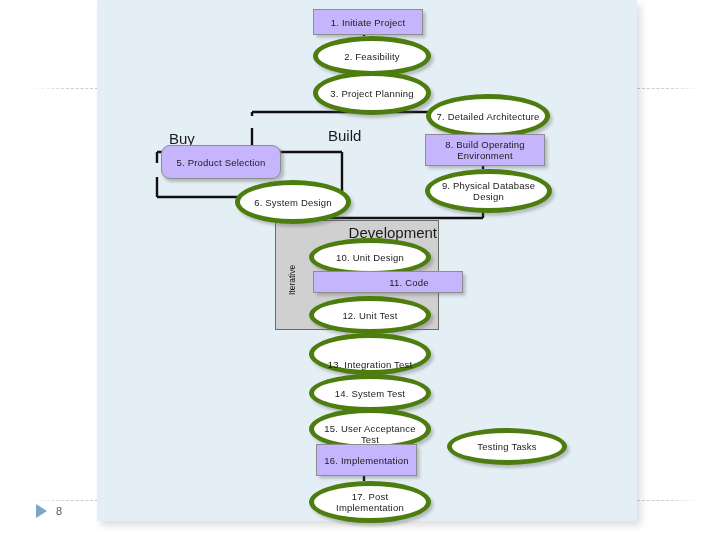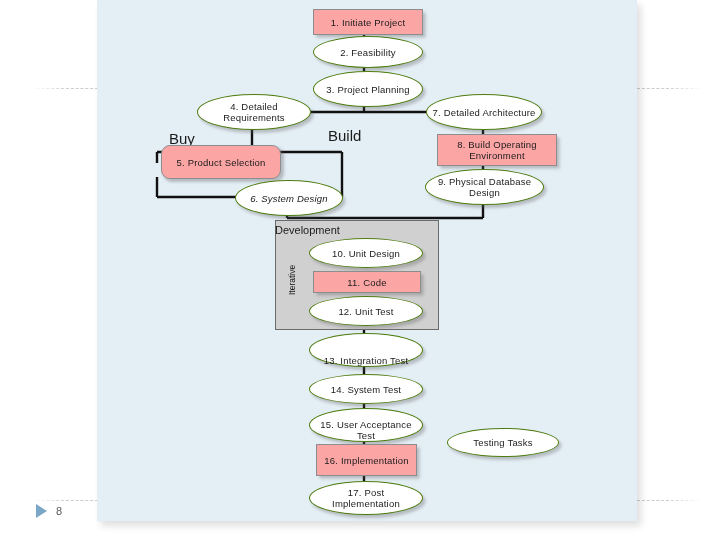--- a/index.html
+++ b/index.html
@@ -54,42 +54,42 @@
   .node{
     position:absolute;
     display:flex;align-items:center;justify-content:center;
     text-align:center;
     font-size:9.5px;line-height:11px;
     color:#1b1b1b;
     letter-spacing:.2px;
     z-index:4;
   }
   .node.rect{
-    background:#fca5a5;
+    background:#c4b5fd;
     border:1px solid #8d8d8d;
     box-shadow:2.5px 2.5px 3px rgba(90,90,90,.35);
   }
   .node.ellipse{
     background:#ffffff;
-    border:1px solid #4d7c0f;
+    border:5px solid #4d7c0f;
     border-radius:50%;
     box-shadow:2.5px 3px 3px rgba(90,90,90,.33);
   }
   .node span{display:block;padding:0 4px;}
 
   
   #development-box{
     position:absolute;
     background:#d0d0d0;
     border:1px solid #6b6b6b;
     z-index:1;
   }
   #development-label{
     position:absolute;
-    font-size:11px;color:#1b1b1b;text-align:left;
+    font-size:15px;color:#1b1b1b;text-align:right;
     z-index:3;
   }
   #iterative-label{
     position:absolute;
     font-size:8.5px;color:#111;
     transform:rotate(-90deg);
     transform-origin:left top;
     white-space:nowrap;
     z-index:3;
   }
@@ -171,49 +171,46 @@
       </div>
 
     <div class="node ellipse" style="left:216px;top:36px;width:108px;height:30px;">
       <span>2. Feasibility</span>
       </div>
 
     <div class="node ellipse" style="left:216px;top:71px;width:108px;height:34px;">
       <span>3. Project Planning</span>
       </div>
 
-    <div class="node ellipse" style="left:100px;top:94px;width:112px;height:34px;">
-      <span>4. Detailed Requirements</span>
-      </div>
 
     <div class="node ellipse" style="left:329px;top:94px;width:114px;height:34px;">
       <span>7. Detailed Architecture</span>
       </div>
 
     <div class="node rect" style="left:64px;top:145px;width:118px;height:32px;border-radius:9px;">
       <span>5. Product Selection</span>
       </div>
 
-    <div class="node rect" style="left:340px;top:134px;width:118px;height:30px;">
+    <div class="node rect" style="left:328px;top:134px;width:118px;height:30px;">
       <span>8. Build Operating Environment</span>
       </div>
 
-    <div class="node ellipse" style="left:138px;top:180px;width:106px;height:34px;font-style:italic;">
+    <div class="node ellipse" style="left:138px;top:180px;width:106px;height:34px;">
       <span>6. System Design</span>
       </div>
 
     <div class="node ellipse" style="left:328px;top:169px;width:117px;height:34px;">
       <span>9. Physical Database Design</span>
       </div>
 
     <div class="node ellipse" style="left:212px;top:238px;width:112px;height:28px;">
       <span>10. Unit Design</span>
       </div>
 
-    <div class="node rect" style="left:216px;top:271px;width:106px;height:20px;">
+    <div class="node rect" style="left:216px;top:271px;width:106px;height:20px;padding-left:42px;">
       <span>11. Code</span>
       </div>
 
     <div class="node ellipse" style="left:212px;top:296px;width:112px;height:28px;">
       <span>12. Unit Test</span>
       </div>
 
     <div class="node ellipse" style="left:212px;top:333px;width:112px;height:32px;align-items:flex-end;">
       <span>13. Integration Test</span>
       </div>

